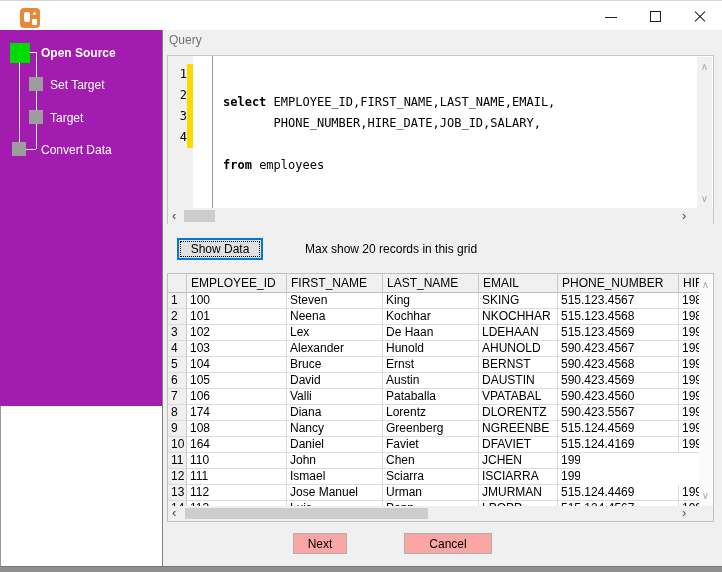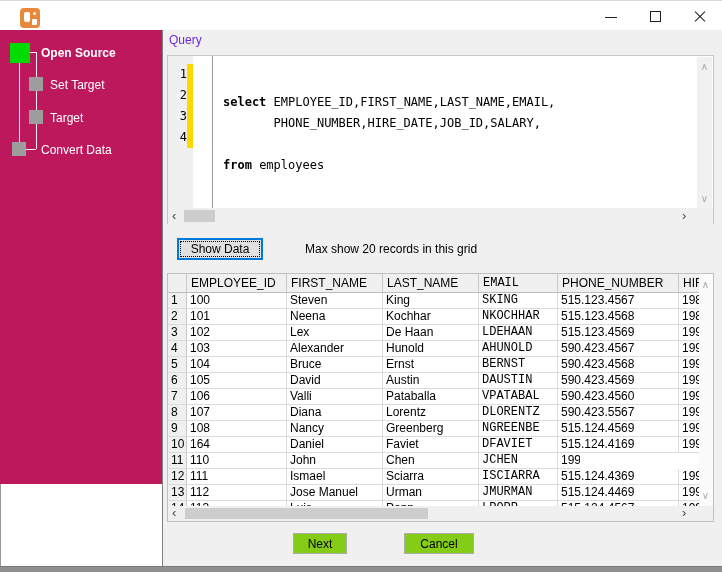--- a/index.html
+++ b/index.html
@@ -14,31 +14,31 @@
   .app-icon .doc2 { position:absolute; left:12px; top:11px; width:5px; height:6px; background:#fff; border-radius:1px; }
   .app-icon .dot  { position:absolute; left:13px; top:4px; width:3px; height:3px; background:#fff; border-radius:50%; }
   .win-btn { position:absolute; top:0; width:45px; height:30px; cursor:pointer; }
   .btn-min { left:588px; } .btn-max { left:633px; } .btn-close { left:677px; }
   .glyph-min { position:absolute; left:17px; top:16px; width:12px; height:1px; background:#1f1f1f; }
   .glyph-max { position:absolute; left:17px; top:10px; width:11px; height:11px; border:1px solid #1f1f1f; }
   .glyph-x1, .glyph-x2 { position:absolute; left:16px; top:15px; width:14px; height:1px; background:#1f1f1f; }
   .glyph-x1 { transform:rotate(45deg); } .glyph-x2 { transform:rotate(-45deg); }
 
   
-  .sidebar { position:absolute; left:0; top:30px; width:162px; height:454px; background:#be185d; }
+  .sidebar { position:absolute; left:0; top:30px; width:162px; height:376px; background:#a21caf; }
   .tree-line { position:absolute; background:#eef2f7; }
   .step-sq { position:absolute; }
   .sq-active { width:20px; height:20px; background:#00dc00; }
   .sq-idle { width:14px; height:14px; background:#9d9d9d; }
   .step-label { position:absolute; color:#fff; font-size:12px; white-space:nowrap; }
   .step-label.active { font-weight:bold; }
 
   
   .main { position:absolute; left:162px; top:30px; width:560px; height:536px; background:#f0f0f0; border-left:1px solid #7f7f7f; }
-  .query-label { position:absolute; left:6px; top:3px; font-size:12px; color:#6d28d9; }
+  .query-label { position:absolute; left:6px; top:3px; font-size:12px; color:#737373; }
 
   
   .editor { position:absolute; left:4px; top:25px; width:547px; height:169px; background:#fff; border:1px solid #c6c6c6; }
   .gutter { position:absolute; left:0; top:0; width:25px; height:153px; background:#f0f0f0; }
   .line-num { position:absolute; left:0; width:19px; text-align:right; font-family:"DejaVu Sans Mono", monospace; font-size:12px; color:#000; line-height:21px; }
   .yellow-bar { position:absolute; left:19px; top:8px; width:6px; height:84px; background:#ffd800; }
   .margin-line { position:absolute; left:44px; top:0; width:1px; height:153px; background:#9a9a9a; }
   .code-line { position:absolute; left:55px; font-family:"DejaVu Sans Mono", monospace; font-size:12px; color:#000; line-height:21px; white-space:pre;margin-top:28px; }
   .code-line .kw { font-weight:bold; white-space:pre; }
   .ed-vtrack { position:absolute; right:1px; top:1px; width:15px; height:151px; background:#f1f1f1; }
@@ -53,26 +53,26 @@
   .max-note { position:absolute; left:142px; top:212px; font-size:12px; color:#000; }
 
   
   .grid { position:absolute; left:4px; top:243px; width:547px; height:249px; background:#fff; border:1px solid #c0c0c0; }
   .ghead { position:absolute; left:0; top:0; width:533px; height:19px; display:flex; }
   .ghead .hcell { background:#f0f0f0; border-right:1px solid #c9c9c9; border-bottom:1px solid #bdbdbd; font-size:12px; line-height:18px; padding-left:4px; overflow:hidden; white-space:nowrap; color:#000; }
   .grows { position:absolute; left:0; top:19px; width:533px; height:213px; overflow:hidden; }
   .grid-row { display:flex; height:16px; }
   .cell { border-right:1px solid #dcdcdc; border-bottom:1px solid #dcdcdc; font-size:12px; line-height:15px; padding-left:3px; overflow:hidden; white-space:nowrap; color:#000; background:#fff; }
   .cell.rownum { background:#f0f0f0; border-right:1px solid #c9c9c9; }
-  .c0{width:19px;} .c1{width:100px;} .c2{width:96px;} .c3{width:96px;} .c4{width:79px;font-family:Liberation Mono, monospace;} .c5{width:121px;} .c6{width:22px; border-right:none;}
+  .c0{width:19px;} .c1{width:100px;} .c2{width:96px;} .c3{width:96px;} .c4{width:79px;} .c5{width:121px;} .c6{width:22px; border-right:none;}
   .grid-vtrack { position:absolute; right:0px; top:0px; width:14px; height:232px; background:#fbfbfb; }
   .grid-hscroll { top:232px; left:0; width:545px; height:15px; }
-  .foot-btn { position:absolute; top:503px; height:21px; background:#84cc16; border:1px solid #adadad; font-size:12px; font-family:"Liberation Sans", sans-serif; color:#000; cursor:pointer; }
+  .foot-btn { position:absolute; top:503px; height:21px; background:#fca5a5; border:1px solid #adadad; font-size:12px; font-family:"Liberation Sans", sans-serif; color:#000; cursor:pointer; }
   .btn-next { left:130px; width:54px; }
-  .btn-cancel { left:241px; width:70px; }
+  .btn-cancel { left:241px; width:88px; }
 
   .bottom-strip { position:absolute; left:0; top:566px; width:722px; height:6px; background:#8f8f8f; border-top:1px solid #787878; }
 </style>
 </head>
 <body>
 
 <div class="window">
 
   <div class="titlebar">
     <div class="app-icon">
@@ -218,21 +218,21 @@
     <div class="cell c1">106</div>
     <div class="cell c2">Valli</div>
     <div class="cell c3">Pataballa</div>
     <div class="cell c4">VPATABAL</div>
     <div class="cell c5">590.423.4560</div>
     <div class="cell c6">1998</div>
   </div>
 
   <div class="grid-row">
     <div class="cell rownum c0">8</div>
-    <div class="cell c1">107</div>
+    <div class="cell c1">174</div>
     <div class="cell c2">Diana</div>
     <div class="cell c3">Lorentz</div>
     <div class="cell c4">DLORENTZ</div>
     <div class="cell c5">590.423.5567</div>
     <div class="cell c6">1999</div>
   </div>
 
   <div class="grid-row">
     <div class="cell rownum c0">9</div>
     <div class="cell c1">108</div>
@@ -261,21 +261,20 @@
     <div class="cell c4">JCHEN</div>
     <div class="cell c6">1997</div>
   </div>
 
   <div class="grid-row">
     <div class="cell rownum c0">12</div>
     <div class="cell c1">111</div>
     <div class="cell c2">Ismael</div>
     <div class="cell c3">Sciarra</div>
     <div class="cell c4">ISCIARRA</div>
-    <div class="cell c5">515.124.4369</div>
     <div class="cell c6">1997</div>
   </div>
 
   <div class="grid-row">
     <div class="cell rownum c0">13</div>
     <div class="cell c1">112</div>
     <div class="cell c2">Jose Manuel</div>
     <div class="cell c3">Urman</div>
     <div class="cell c4">JMURMAN</div>
     <div class="cell c5">515.124.4469</div>

